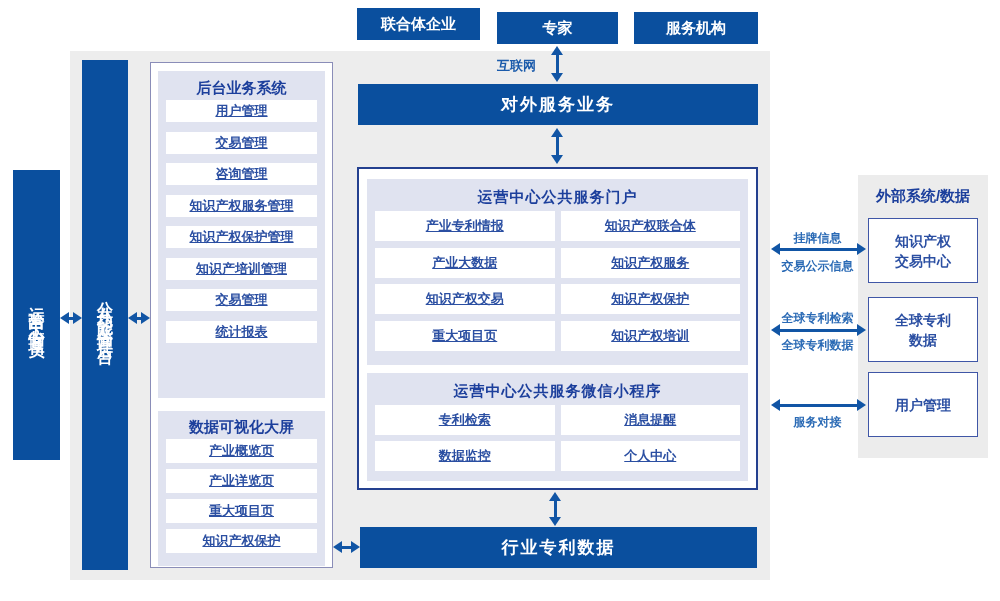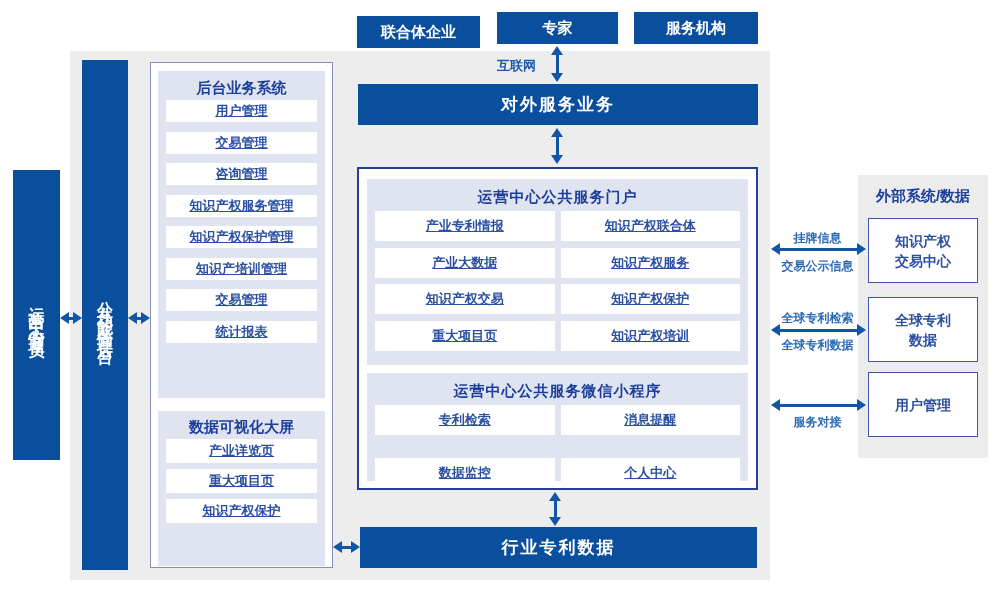--- a/index.html
+++ b/index.html
@@ -50,21 +50,21 @@
   .arr-v::before,.arr-v::after{content:"";position:absolute;left:-6px;width:0;height:0;
        border-left:6px solid transparent;border-right:6px solid transparent;}
   .arr-v::before{top:0;border-bottom:9px solid var(--arrow);}
   .arr-v::after{bottom:0;border-top:9px solid var(--arrow);}
 </style>
 </head>
 <body>
 
 <div class="abs" style="left:70px;top:51px;width:700px;height:529px;background:var(--grey);"></div>
 
-<div class="abs bluebox" style="left:357px;top:16px;width:123px;height:32px;font-size:15px;">
+<div class="abs bluebox" style="left:357px;top:8px;width:123px;height:32px;font-size:15px;">
   <span>联合体企业</span>
 </div>
 <div class="abs bluebox" style="left:497px;top:12px;width:121px;height:32px;font-size:15px;">
   <span>专家</span>
 </div>
 <div class="abs bluebox" style="left:634px;top:12px;width:124px;height:32px;font-size:15px;">
   <span>服务机构</span>
 </div>
 
 <div class="abs" style="left:497px;top:57px;width:48px;font-size:13px;font-weight:bold;color:#1b5bab;">互联网</div>
@@ -102,20 +102,21 @@
       <div class="row-item" style="height:22px;font-size:13px;">知识产权服务管理</div>
       <div class="row-item" style="height:22px;font-size:13px;">知识产权保护管理</div>
       <div class="row-item" style="height:22px;font-size:13px;">知识产培训管理</div>
       <div class="row-item" style="height:22px;font-size:13px;">交易管理</div>
       <div class="row-item" style="height:22px;font-size:13px;">统计报表</div>
     </div>
   </div>
   <div class="subpanel" style="left:7px;top:348px;right:7px;height:155px;padding:6px 8px;">
     <div class="sp-title" style="font-size:15px;height:22px;line-height:20px;">数据可视化大屏</div>
     <div style="display:flex;flex-direction:column;gap:6px;">
+      <div class="row-item" style="height:24px;font-size:13px;">产业概览页</div>
       <div class="row-item" style="height:24px;font-size:13px;">产业详览页</div>
       <div class="row-item" style="height:24px;font-size:13px;">重大项目页</div>
       <div class="row-item" style="height:24px;font-size:13px;">知识产权保护</div>
     </div>
   </div>
 </div>
 
 <div class="abs panel-center" style="left:357px;top:167px;width:401px;height:323px;">
   <div class="subpanel" style="left:8px;top:10px;right:8px;height:186px;padding:6px 8px;">
     <div class="sp-title" style="font-size:15px;height:26px;line-height:24px;letter-spacing:1px;">运营中心公共服务门户</div>
@@ -125,21 +126,21 @@
       <div class="row-item" style="height:30px;font-size:13px;">产业大数据</div>
       <div class="row-item" style="height:30px;font-size:13px;">知识产权服务</div>
       <div class="row-item" style="height:30px;font-size:13px;">知识产权交易</div>
       <div class="row-item" style="height:30px;font-size:13px;">知识产权保护</div>
       <div class="row-item" style="height:30px;font-size:13px;">重大项目页</div>
       <div class="row-item" style="height:30px;font-size:13px;">知识产权培训</div>
     </div>
   </div>
   <div class="subpanel" style="left:8px;top:204px;right:8px;height:108px;padding:6px 8px;">
     <div class="sp-title" style="font-size:15px;height:26px;line-height:24px;letter-spacing:1px;">运营中心公共服务微信小程序</div>
-    <div class="grid2" style="gap:23px 6px;">
+    <div class="grid2" style="gap:6px 6px;">
       <div class="row-item" style="height:30px;font-size:13px;">专利检索</div>
       <div class="row-item" style="height:30px;font-size:13px;">消息提醒</div>
       <div class="row-item" style="height:30px;font-size:13px;">数据监控</div>
       <div class="row-item" style="height:30px;font-size:13px;">个人中心</div>
     </div>
   </div>
 </div>
 
 <div class="arr-v" style="left:555px;top:492px;height:34px;">
     <span class="ln"></span>

